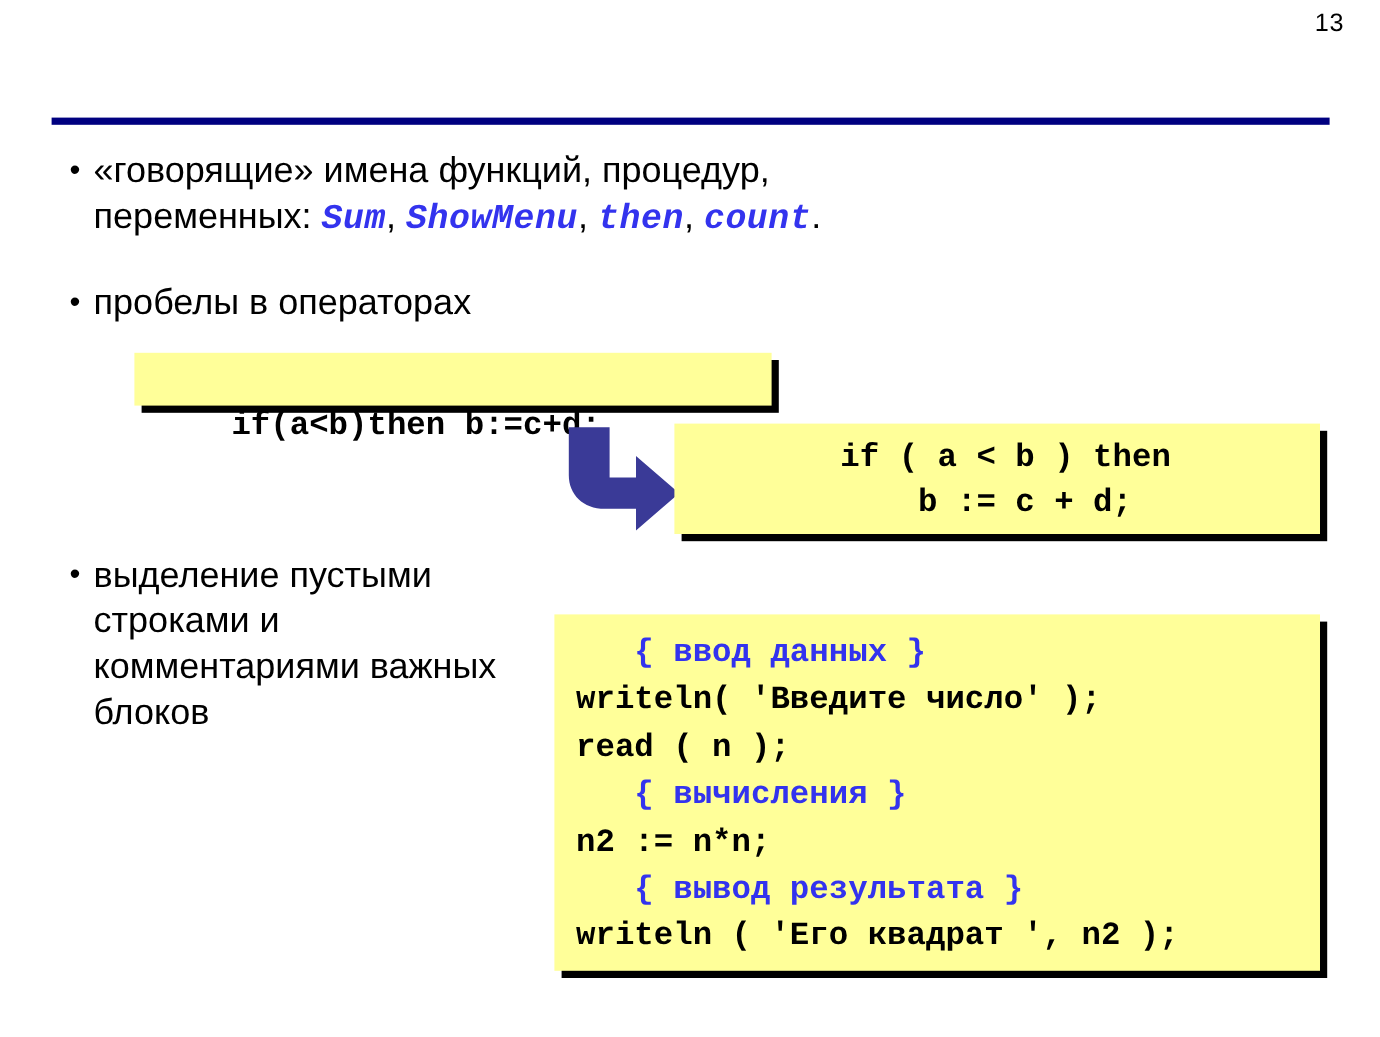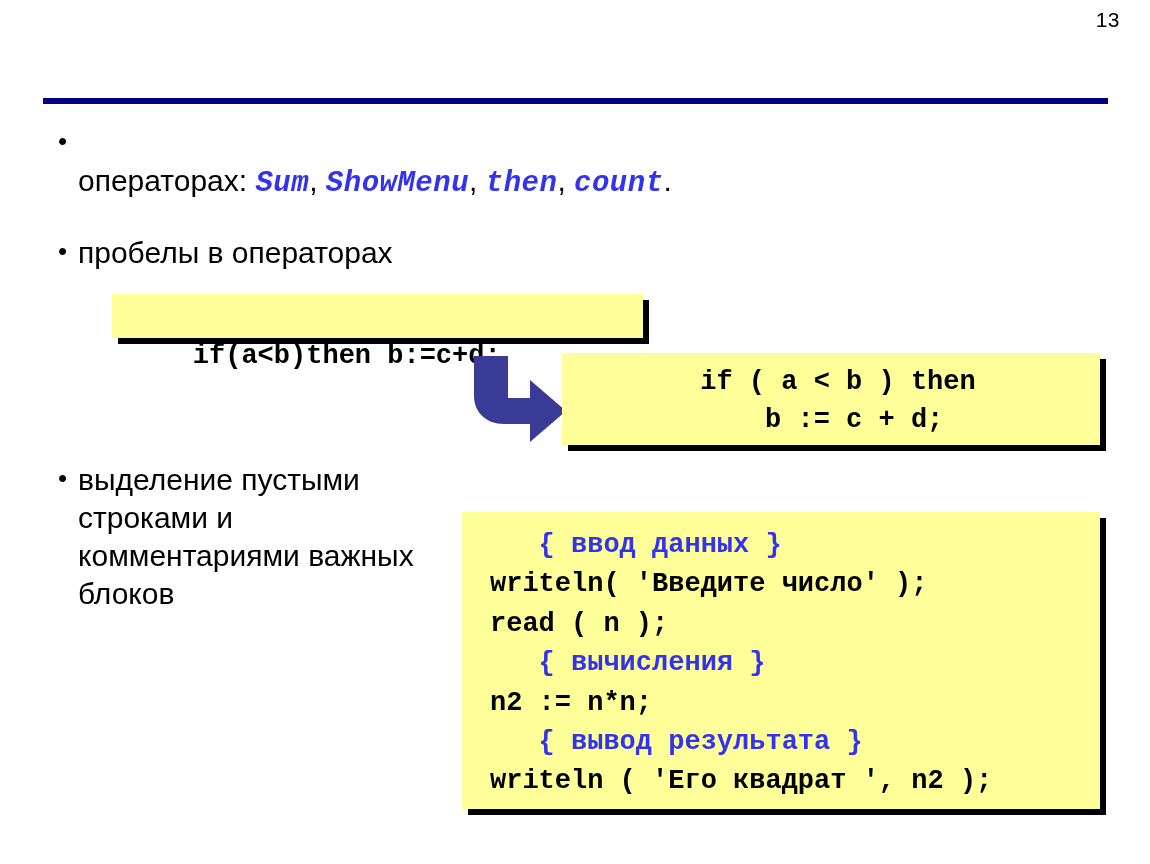--- a/index.html
+++ b/index.html
@@ -105,21 +105,21 @@
     width: 538px;
     height: 92px;
     padding: 10px 0 0 14px;
     text-align: center;
   }
   #codebox-3 {
     left: 462px;
     top: 512px;
     width: 638px;
     height: 297px;
-    padding: 14px 0 0 28px;
+    padding: 14px 0 0 18px;
     line-height: 1.46;
   }
   .cmt {
     color: #3333ee;
   }
 
   
   #elbow-arrow {
     position: absolute;
     left: 466px;
@@ -133,22 +133,22 @@
 
 <div id="slide">
 
   <div id="page-number">13</div>
 
   <div id="title-rule"></div>
 
   <div class="bullet" id="bullet-1">
     <span class="dot">•</span>
     <span class="btext">
-      <br>
-      <span>операторах: </span><span class="code-inline">Sum</span><span>, </span><span class="code-inline">ShowMenu</span><span>, </span><span class="code-inline">then</span><span>, </span><span class="code-inline">count</span><span>.</span>
+      <span>«говорящие» имена функций, процедур,</span><br>
+      <span>переменных: </span><span class="code-inline">Sum</span><span>, </span><span class="code-inline">ShowMenu</span><span>, </span><span class="code-inline">then</span><span>, </span><span class="code-inline">count</span><span>.</span>
     </span>
   </div>
 
   <div class="bullet" id="bullet-2">
     <span class="dot">•</span>
     <span class="btext">пробелы в операторах</span>
   </div>
 
   <div class="bullet" id="bullet-3">
     <span class="dot">•</span>

